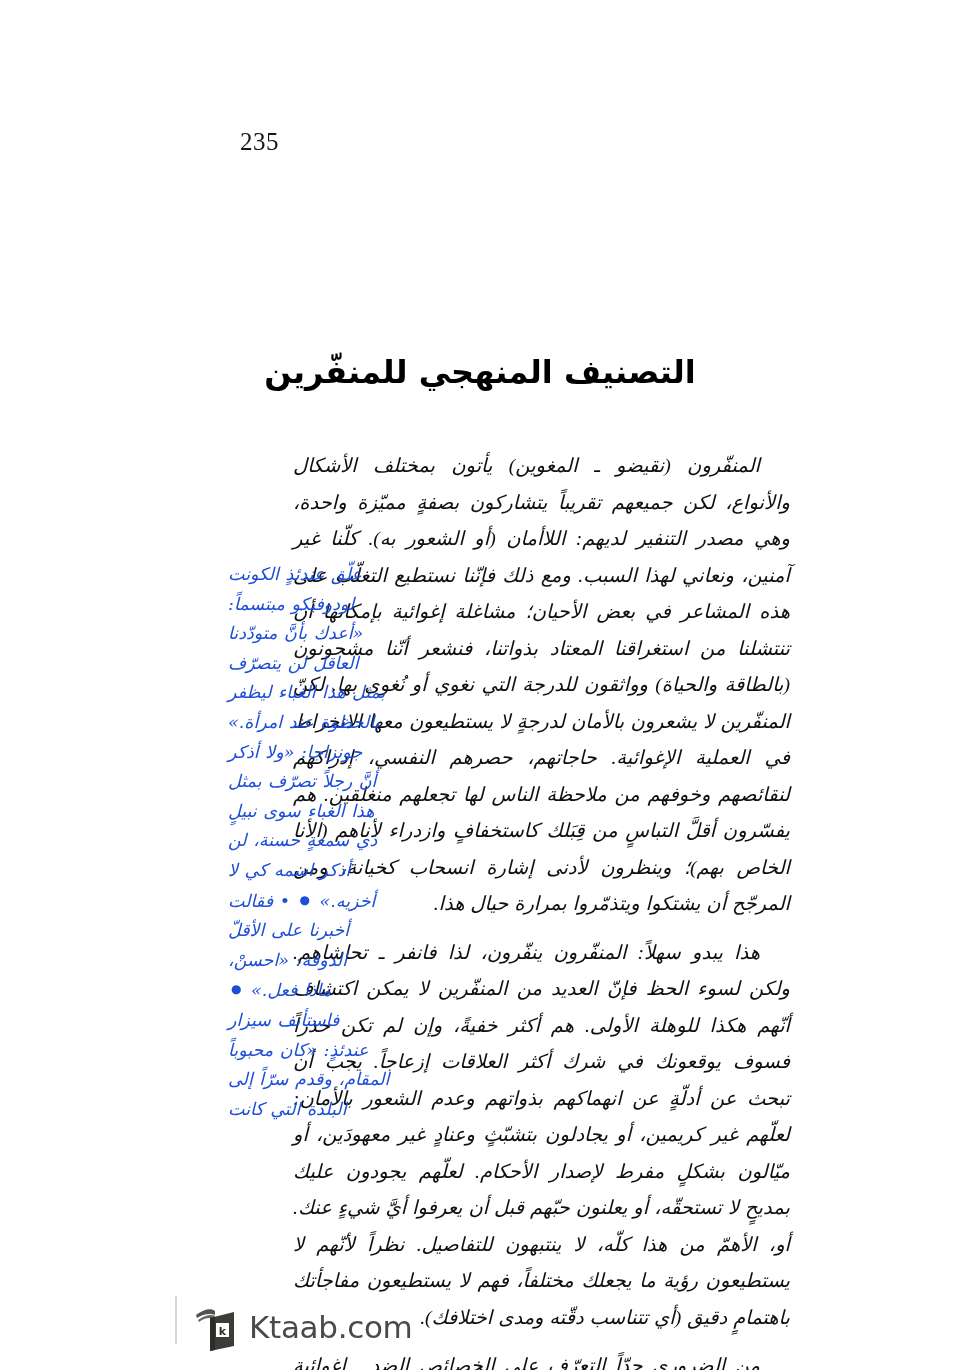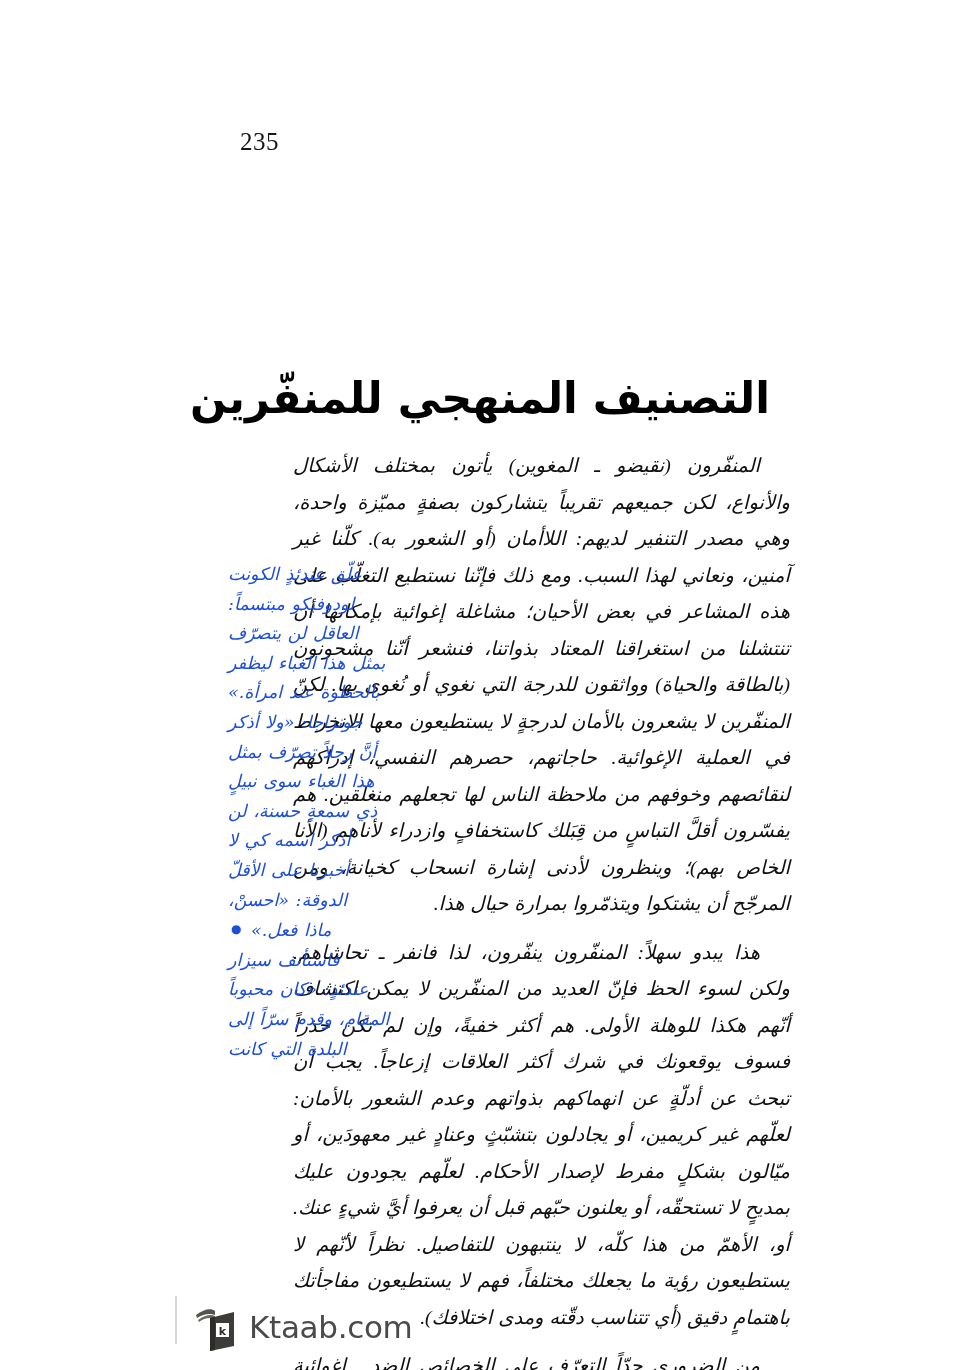--- a/index.html
+++ b/index.html
@@ -29,26 +29,26 @@
     font-size: 25px;
     letter-spacing: 0.5px;
     color: #17171a;
     direction: ltr;
   }
 
   
   .chapter-title {
     position: absolute;
     right: 165px;
-    top: 340px;
+    top: 330px;
     width: 620px;
     text-align: center;
     font-family: "DejaVu Sans", "Liberation Sans", sans-serif;
     font-weight: bold;
-    font-size: 43px;
+    font-size: 32px;
     line-height: 1.35;
     color: #000000;
     direction: rtl;
   }
 
   
   .body-column {
     position: absolute;
     right: 165px;
     top: 448px;
@@ -146,31 +146,37 @@
 
   <div class="body-column">
     <p>المنفّرون (نقيضو ـ المغوين) يأتون بمختلف الأشكال والأنواع، لكن جميعهم تقريباً يتشاركون بصفةٍ مميّزة واحدة، وهي مصدر التنفير لديهم: اللاأمان (أو الشعور به). كلّنا غير آمنين، ونعاني لهذا السبب. ومع ذلك فإنّنا نستطيع التغلّب على هذه المشاعر في بعض الأحيان؛ مشاغلة إغوائية بإمكانها أن تنتشلنا من استغراقنا المعتاد بذواتنا، فنشعر أنّنا مشحونون (بالطاقة والحياة) وواثقون للدرجة التي نغوي أو نُغوى بها. لكنّ المنفّرين لا يشعرون بالأمان لدرجةٍ لا يستطيعون معها الانخراط في العملية الإغوائية. حاجاتهم، حصرهم النفسي، إدراكهم لنقائصهم وخوفهم من ملاحظة الناس لها تجعلهم منغلقين. هم يفسّرون أقلَّ التباسٍ من قِبَلك كاستخفافٍ وازدراء لأناهم (الأنا الخاص بهم)؛ وينظرون لأدنى إشارة انسحاب كخيانة، ومن المرجّح أن يشتكوا ويتذمّروا بمرارة حيال هذا.</p>
     <p>هذا يبدو سهلاً: المنفّرون ينفّرون، لذا فانفر ـ تحاشاهم. ولكن لسوء الحظ فإنّ العديد من المنفّرين لا يمكن اكتشاف أنّهم هكذا للوهلة الأولى. هم أكثر خفيةً، وإن لم تكن حذراً فسوف يوقعونك في شرك أكثر العلاقات إزعاجاً. يجب أن تبحث عن أدلّةٍ عن انهماكهم بذواتهم وعدم الشعور بالأمان: لعلّهم غير كريمين، أو يجادلون بتشبّثٍ وعنادٍ غير معهودَين، أو ميّالون بشكلٍ مفرط لإصدار الأحكام. لعلّهم يجودون عليك بمديحٍ لا تستحقّه، أو يعلنون حبّهم قبل أن يعرفوا أيَّ شيءٍ عنك. أو، الأهمّ من هذا كلّه، لا ينتبهون للتفاصيل. نظراً لأنّهم لا يستطيعون رؤية ما يجعلك مختلفاً، فهم لا يستطيعون مفاجأتك باهتمامٍ دقيق (أي تتناسب دقّته ومدى اختلافك).</p>
     <p class="last-para">من الضروري جدّاً التعرّف على الخصائص الضد ـ إغوائية ليس فقط</p>
   </div>
 
   <div class="margin-note">
     <p>علّق عندئذٍ الكونت</p>
     <p>لودوفيكو مبتسماً:</p>
+    <p>«أعدك بأنَّ متودّدنا</p>
     <p>العاقل لن يتصرّف</p>
     <p>بمثل هذا الغباء ليظفر</p>
     <p>بالحظوة عند امرأة.»</p>
 
 
     <p>جونزاجا: «ولا أذكر</p>
     <p>أنَّ رجلاً تصرّف بمثل</p>
     <p>هذا الغباء سوى نبيلٍ</p>
     <p>ذي سمعةٍ حسنة، لن</p>
     <p>أذكر اسمه كي لا</p>
 
+    <p>
+      <span>أخزيه.»</span>
+      <span class="bullet">●</span>
+      <span>• فقالت</span>
+    </p>
 
     <p>أخبرنا على الأقلّ</p>
     <p>الدوقة: «احسنْ،</p>
 
     <p>
       <span>ماذا فعل.»</span>
       <span class="bullet">●</span>
     </p>
 
     <p>فاستأنف سيزار</p>

